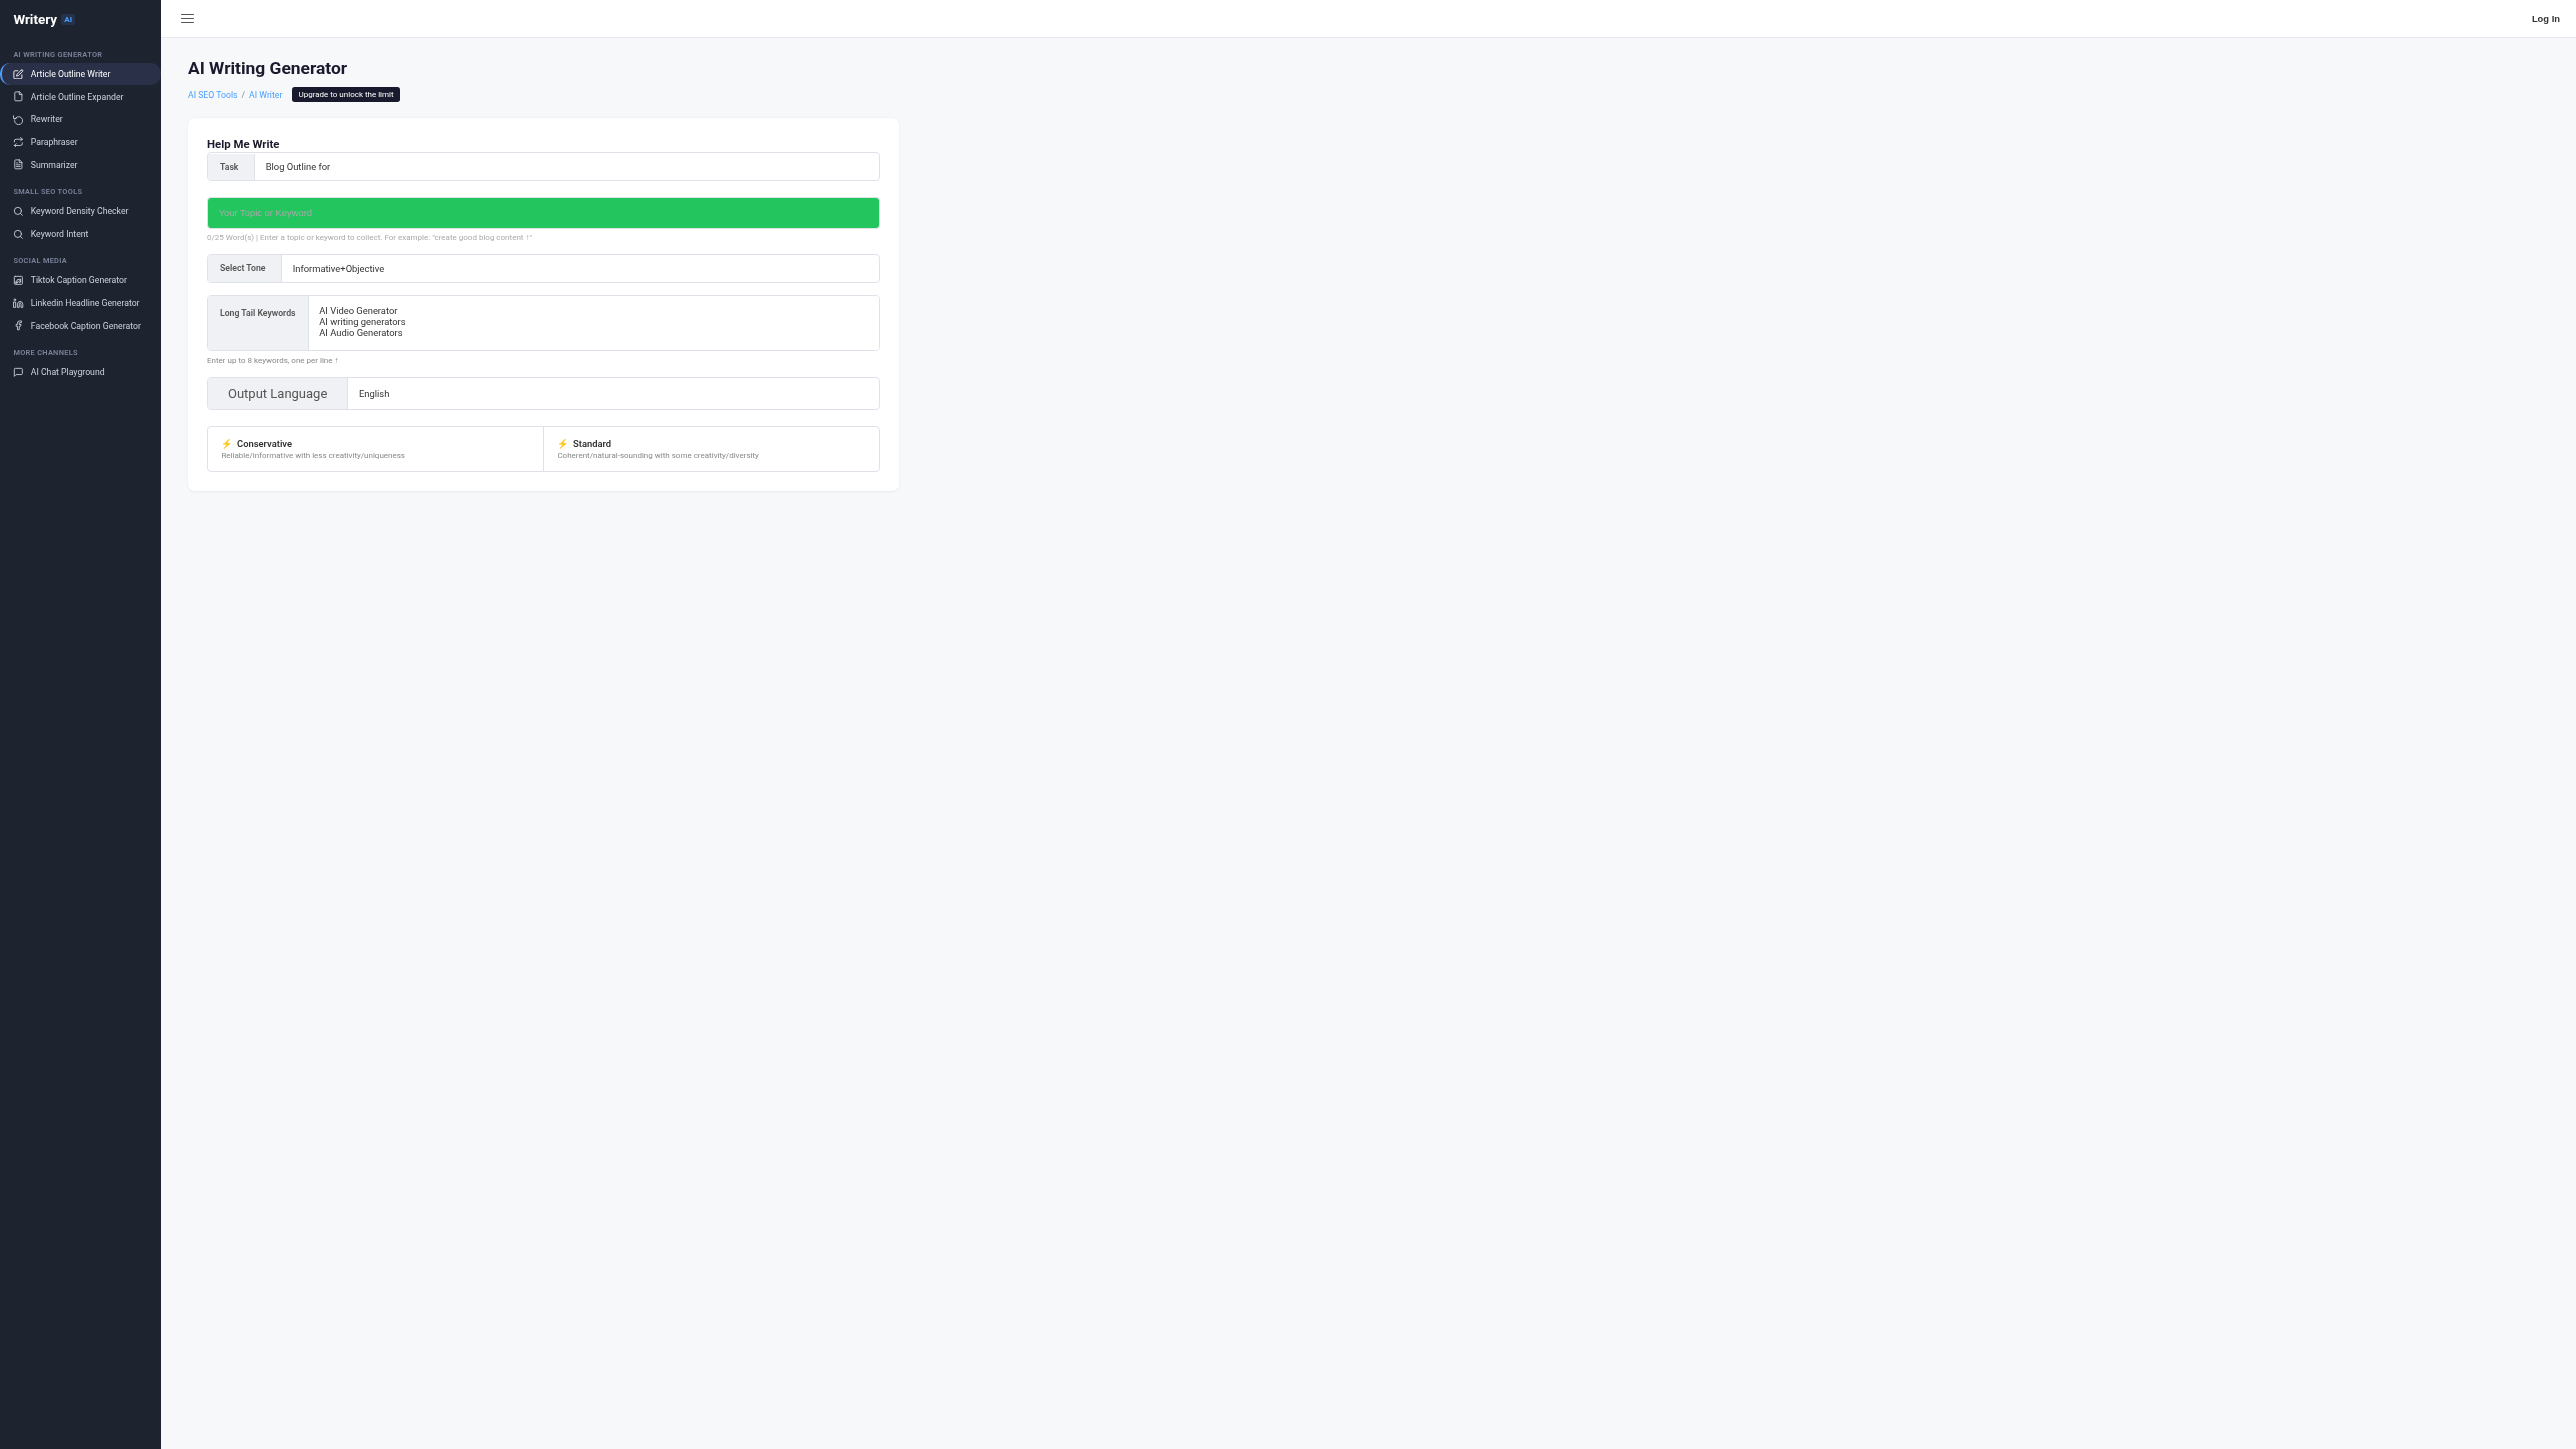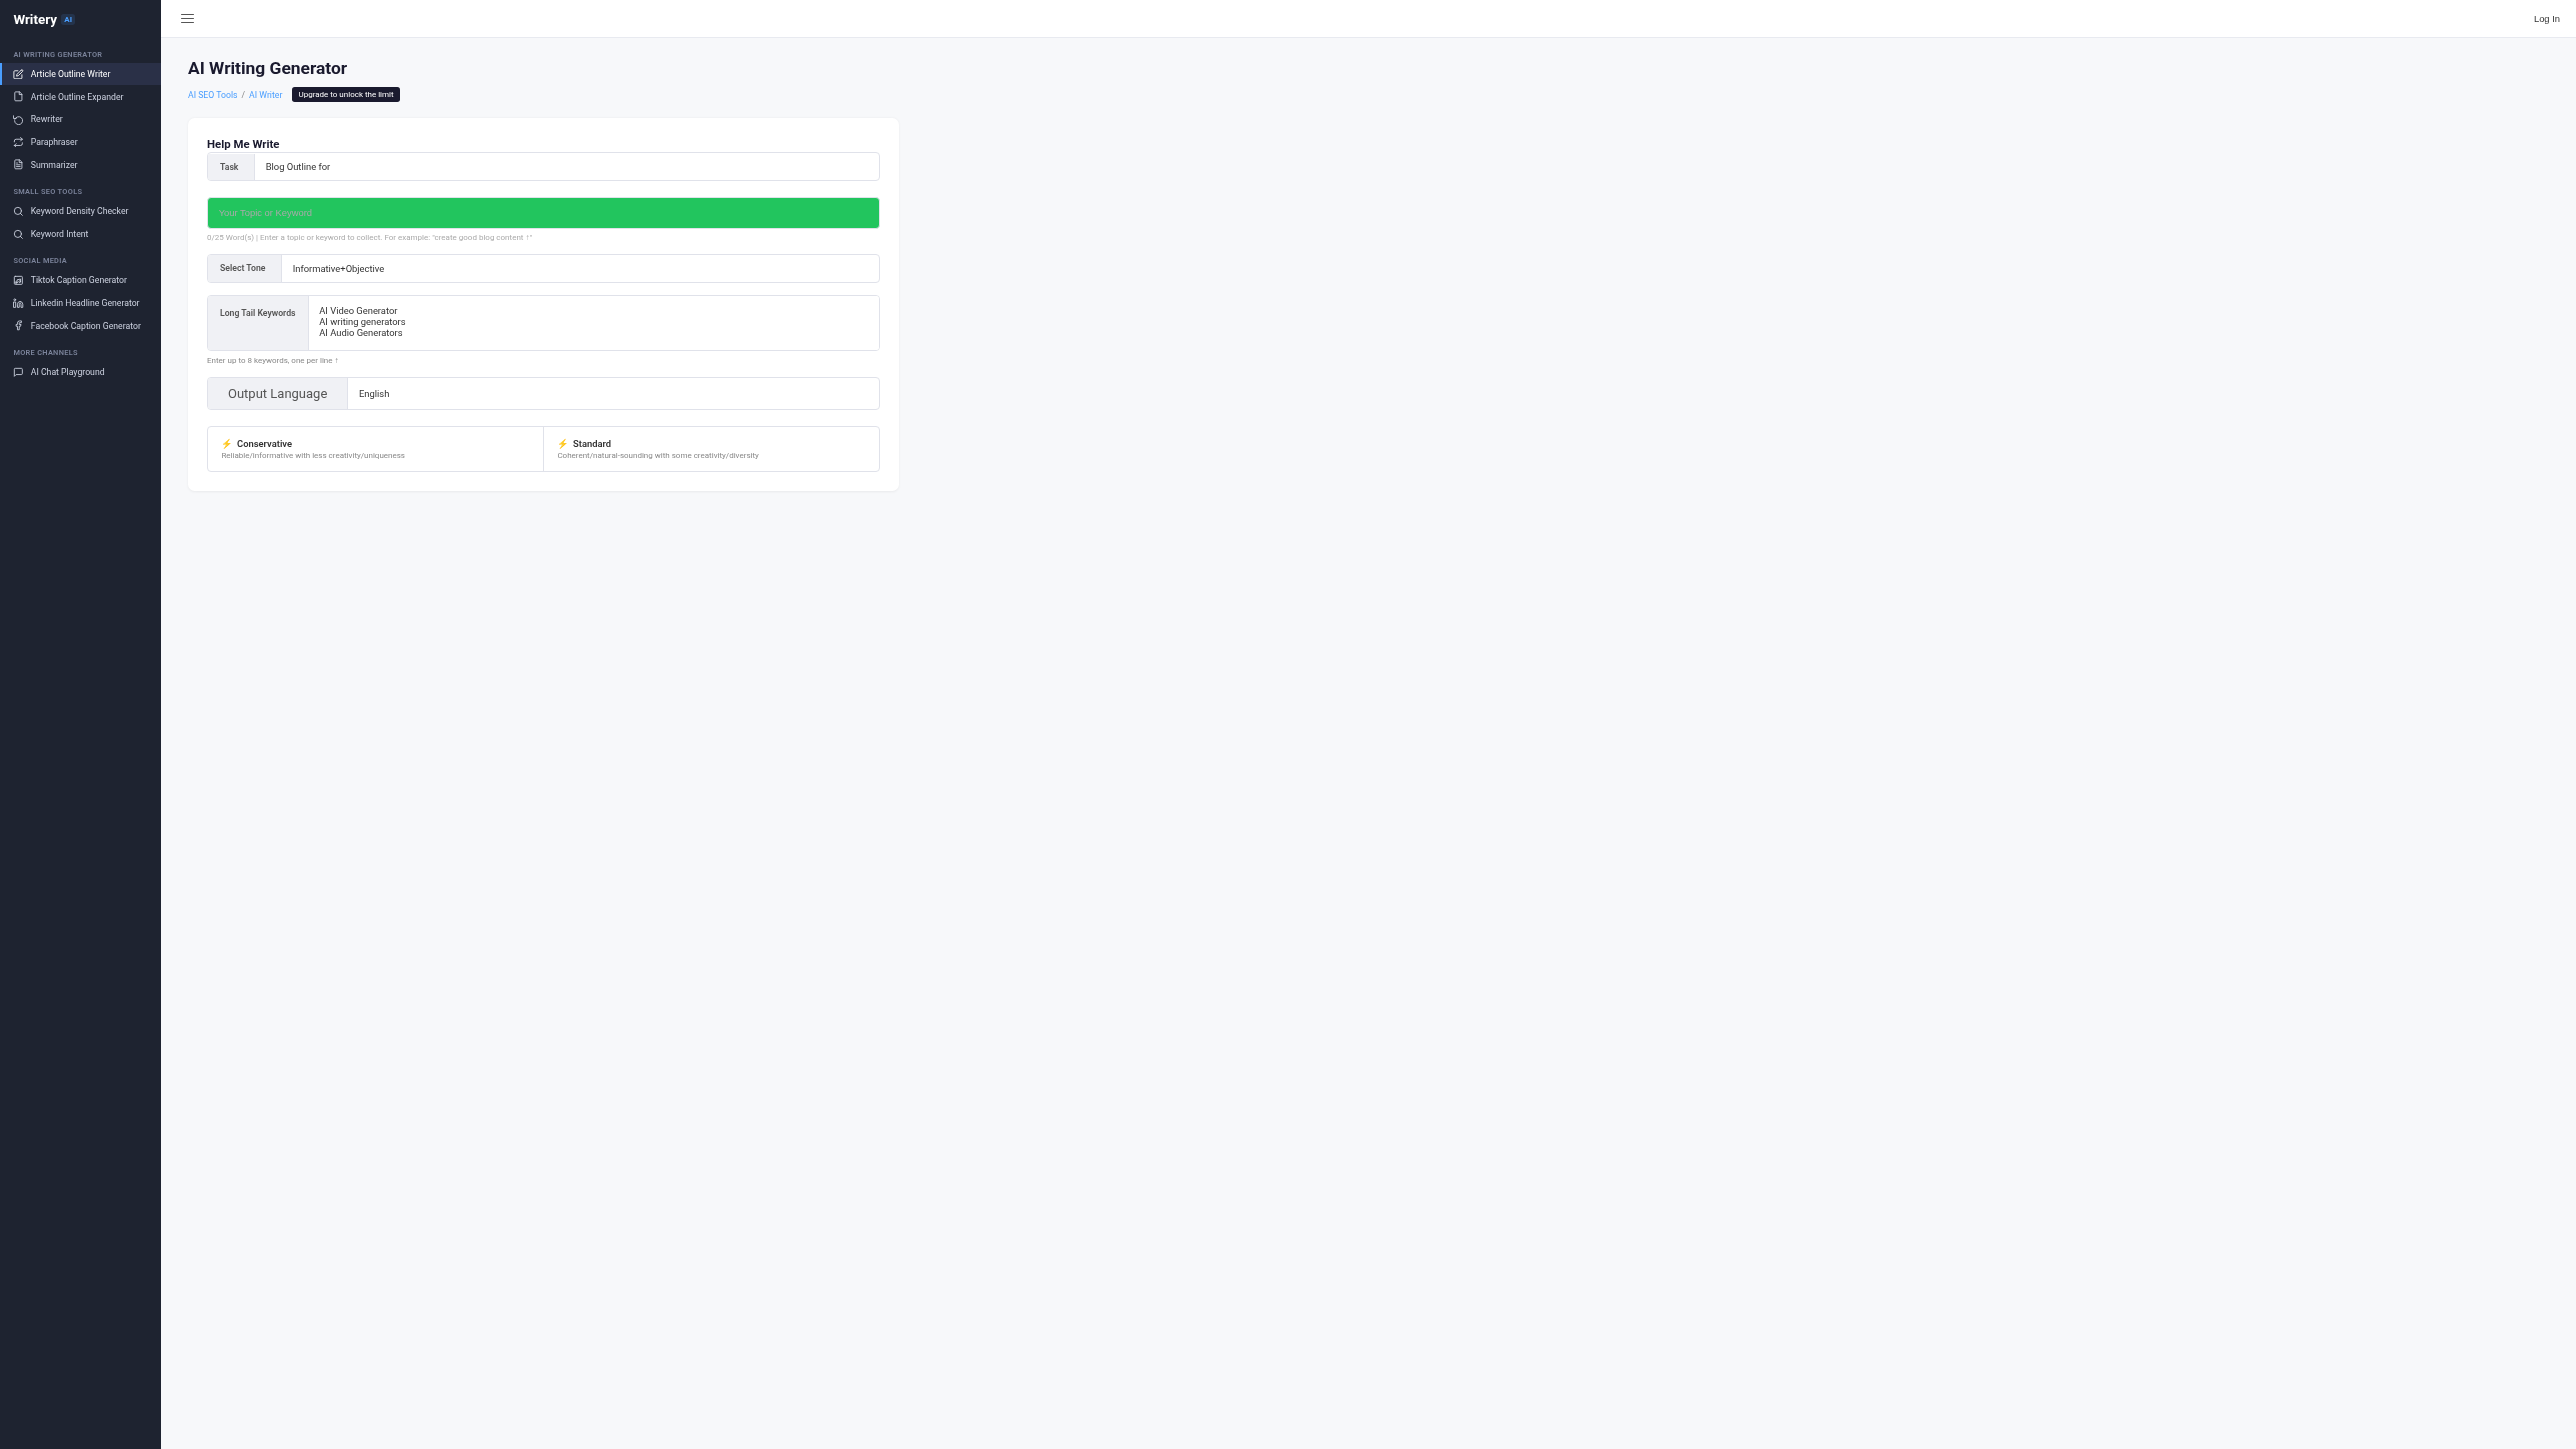--- a/index.html
+++ b/index.html
@@ -35,21 +35,21 @@
       letter-spacing: 0.3px;
       font-weight: 600;
     }
     .sidebar-item {
       display: flex;
       align-items: center;
       gap: 6.7px;
       padding: 6px 13.4px;
       cursor: pointer;
       color: #cdd2e0;
-      border-radius: 0;
+      border-radius: 10px;
       transition: background 0.15s;
     }
     .sidebar-item.active { background: #2a3047; color: #fff; border-left: 2px solid #4a9eff; padding-left: 11.4px; }
     .sidebar-item-icon {
       width: 10.7px;
       height: 10.7px;
       display: inline-flex;
       align-items: center;
       justify-content: center;
       flex-shrink: 0;
@@ -76,21 +76,21 @@
     .topbar-left { display: flex; align-items: center; gap: 10.7px; }
     .hamburger { cursor: pointer; display: flex; flex-direction: column; gap: 2.7px; padding: 4px; }
     .hamburger span { display: block; width: 13.4px; height: 1.3px; background: #555; border-radius: 1.3px; }
     .topbar-right { display: flex; align-items: center; gap: 8px; }
     .login-btn {
       background: none;
       border: none;
       font-size: 9.4px;
       color: #333;
       cursor: pointer;
-      font-weight: 400;
+      font-weight: 700;
       padding-left: 41px;
     }
 
     
     .content {
       flex: 1;
       overflow-y: auto;
       padding: 20px 27px;
       background: #f7f8fa;
     }

